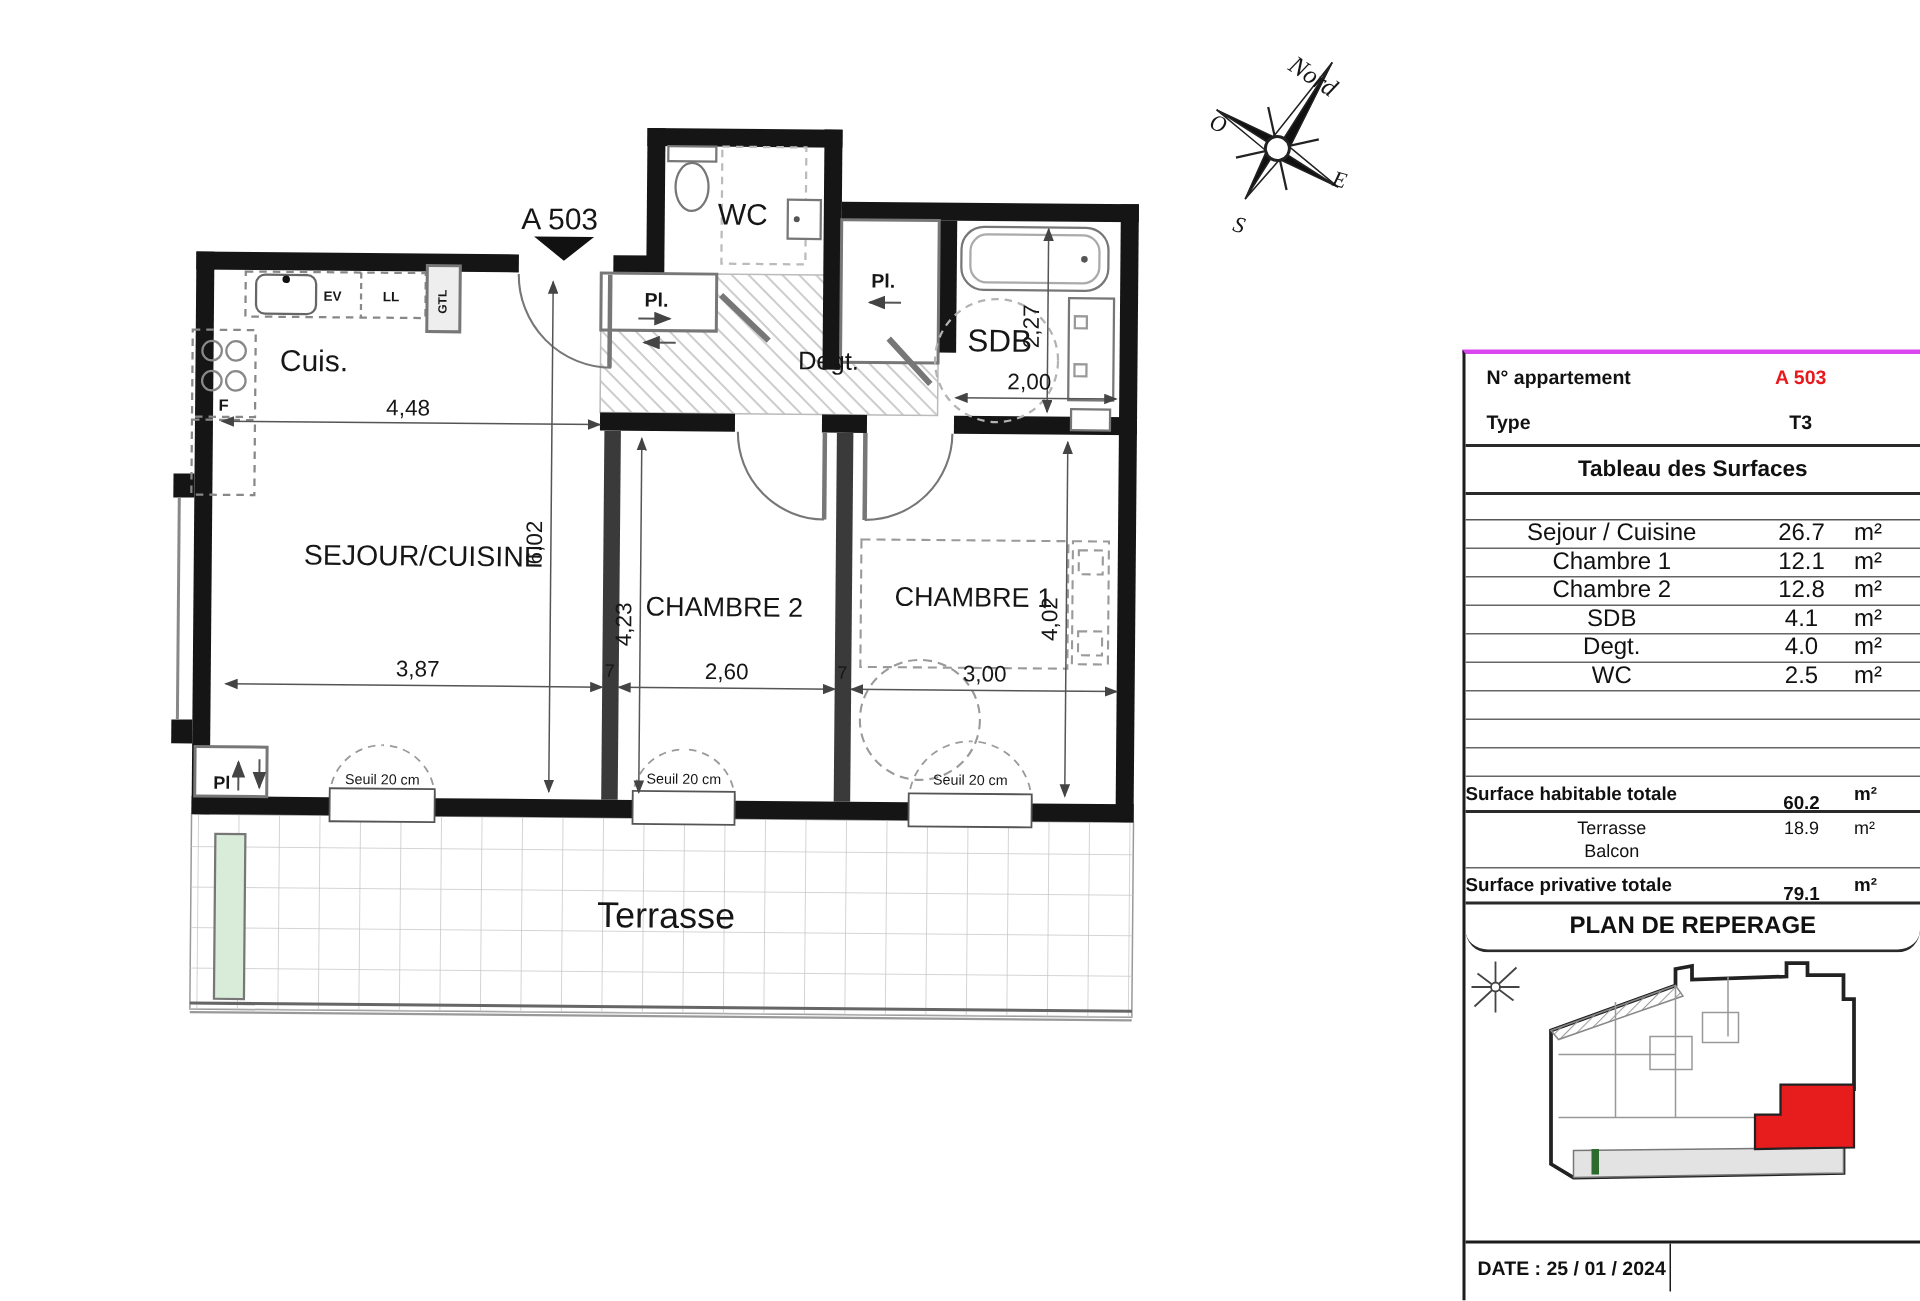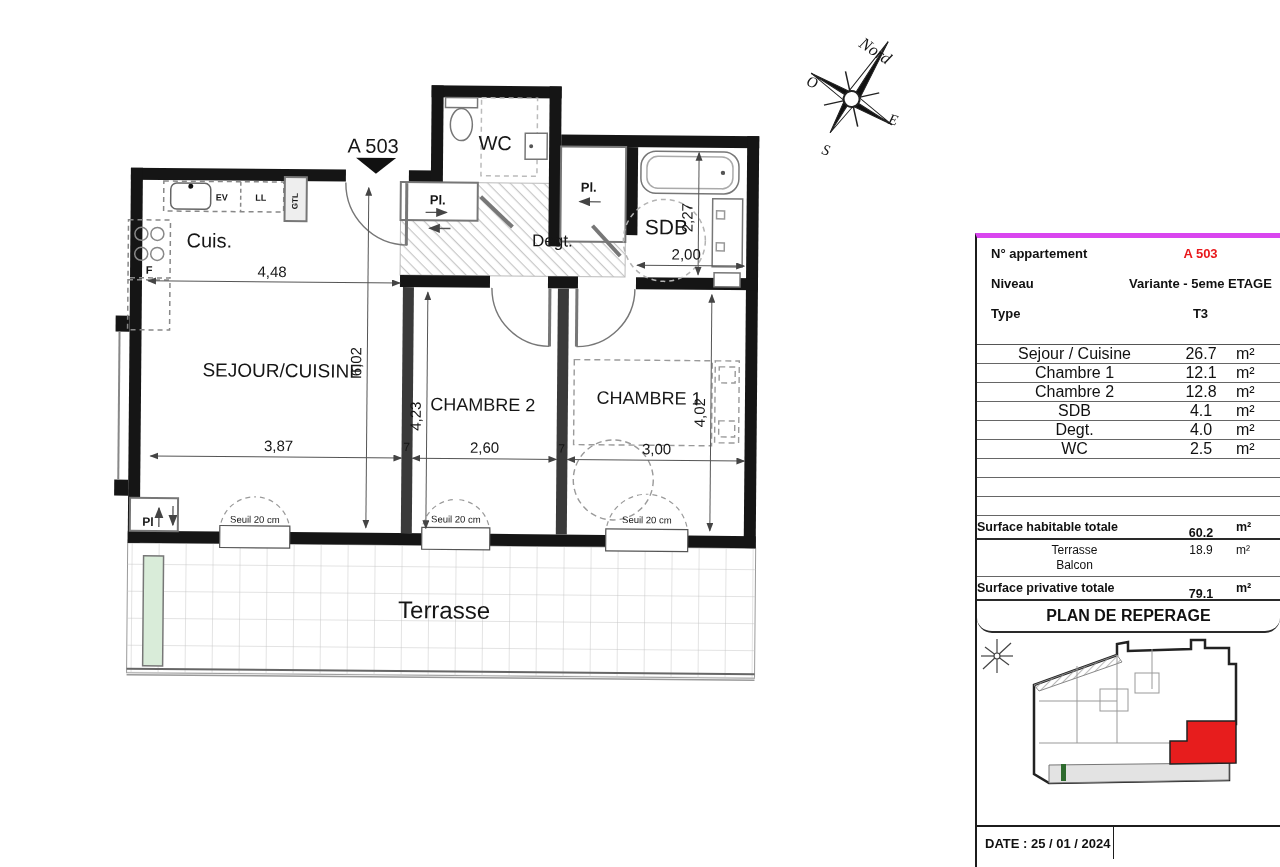--- a/index.html
+++ b/index.html
@@ -3,21 +3,21 @@
 <meta charset="utf-8">
 <style>
   html,body{margin:0;padding:0;background:#fff;}
   body{width:1280px;height:867px;position:relative;overflow:hidden;
        font-family:"Liberation Sans",sans-serif;color:#111;}
   #plan-wrap{position:absolute;left:0;top:0;width:980px;height:700px;transform:rotate(.5deg);transform-origin:40% 40%;}
   svg text{font-family:"Liberation Sans",sans-serif;fill:#161616;}
   .serif{font-family:"Liberation Serif",serif;}
   
   .panel{position:absolute;left:975px;top:233px;width:305px;height:634px;
-         border-left:2px solid #1c1c1c;border-top:5px solid #d946ef;box-sizing:border-box;background:#fff;}
+         border-left:2px solid #1c1c1c;border-top:3px solid #d946ef;box-sizing:border-box;background:#fff;}
   .inforow{height:30px;display:flex;align-items:center;font-size:13px;font-weight:bold;}
   .ilabel{padding-left:14px;width:130px;}
   .ivalue{flex:1;text-align:center;}
   .red{color:#e8191c;}
   .sectitle{height:30px;line-height:30px;text-align:center;font-weight:bold;font-size:15px;
             border-top:2px solid #2a2a2a;border-bottom:2px solid #2a2a2a;}
   .gap{height:16px;border-bottom:1px solid #555;}
   .srow{height:18px;display:flex;align-items:flex-end;border-bottom:1px solid #666;font-size:16px;}
   .slabel{flex:1;text-align:center;}
   .slabel-l{flex:1;font-weight:bold;}
@@ -243,28 +243,25 @@
   </g>
 </svg>
 </div>
 
 <div class="panel">
   <div class="inforow">
     <span class="ilabel">N° appartement</span>
     <span class="ivalue red">A 503</span>
   </div>
   <div class="inforow">
-    <span class="ilabel">Niveau</span>
-    <span class="ivalue">Variante - 5eme ETAGE</span>
-  </div>
-  <div class="inforow">
     <span class="ilabel">Type</span>
     <span class="ivalue">T3</span>
   </div>
 
+  <div class="sectitle">Tableau des Surfaces</div>
   <div class="gap"></div>
 
   <div class="srow">
     <span class="slabel">Sejour / Cuisine</span>
     <span class="sval">26.7</span>
     <span class="sunit">m²</span>
   </div>
   <div class="srow">
     <span class="slabel">Chambre 1</span>
     <span class="sval">12.1</span>

